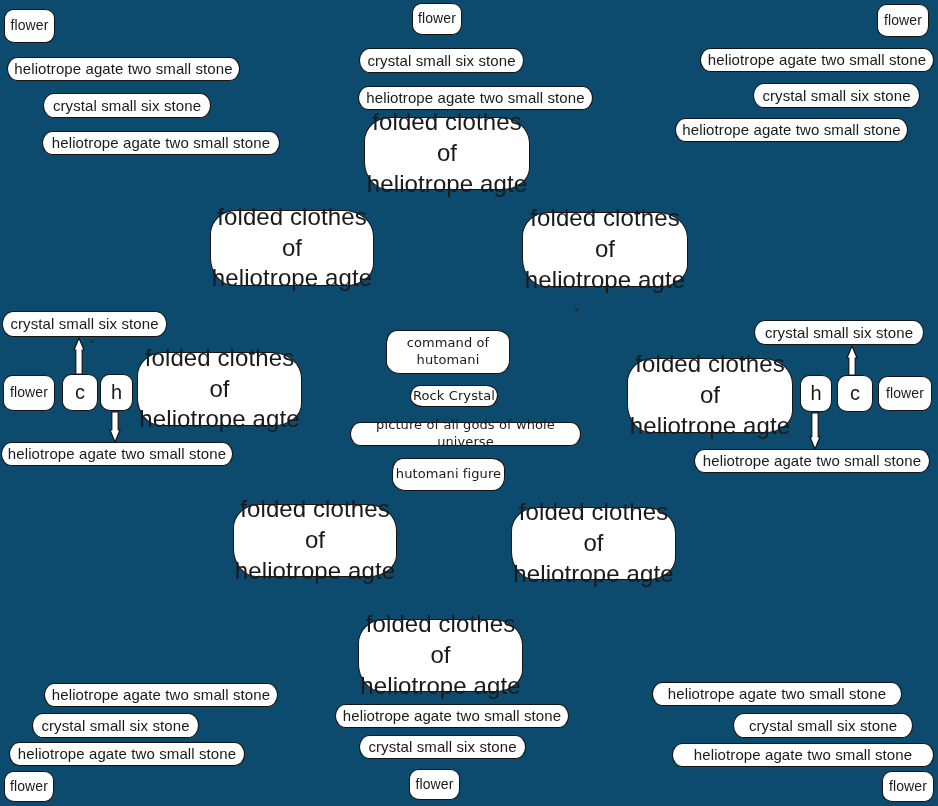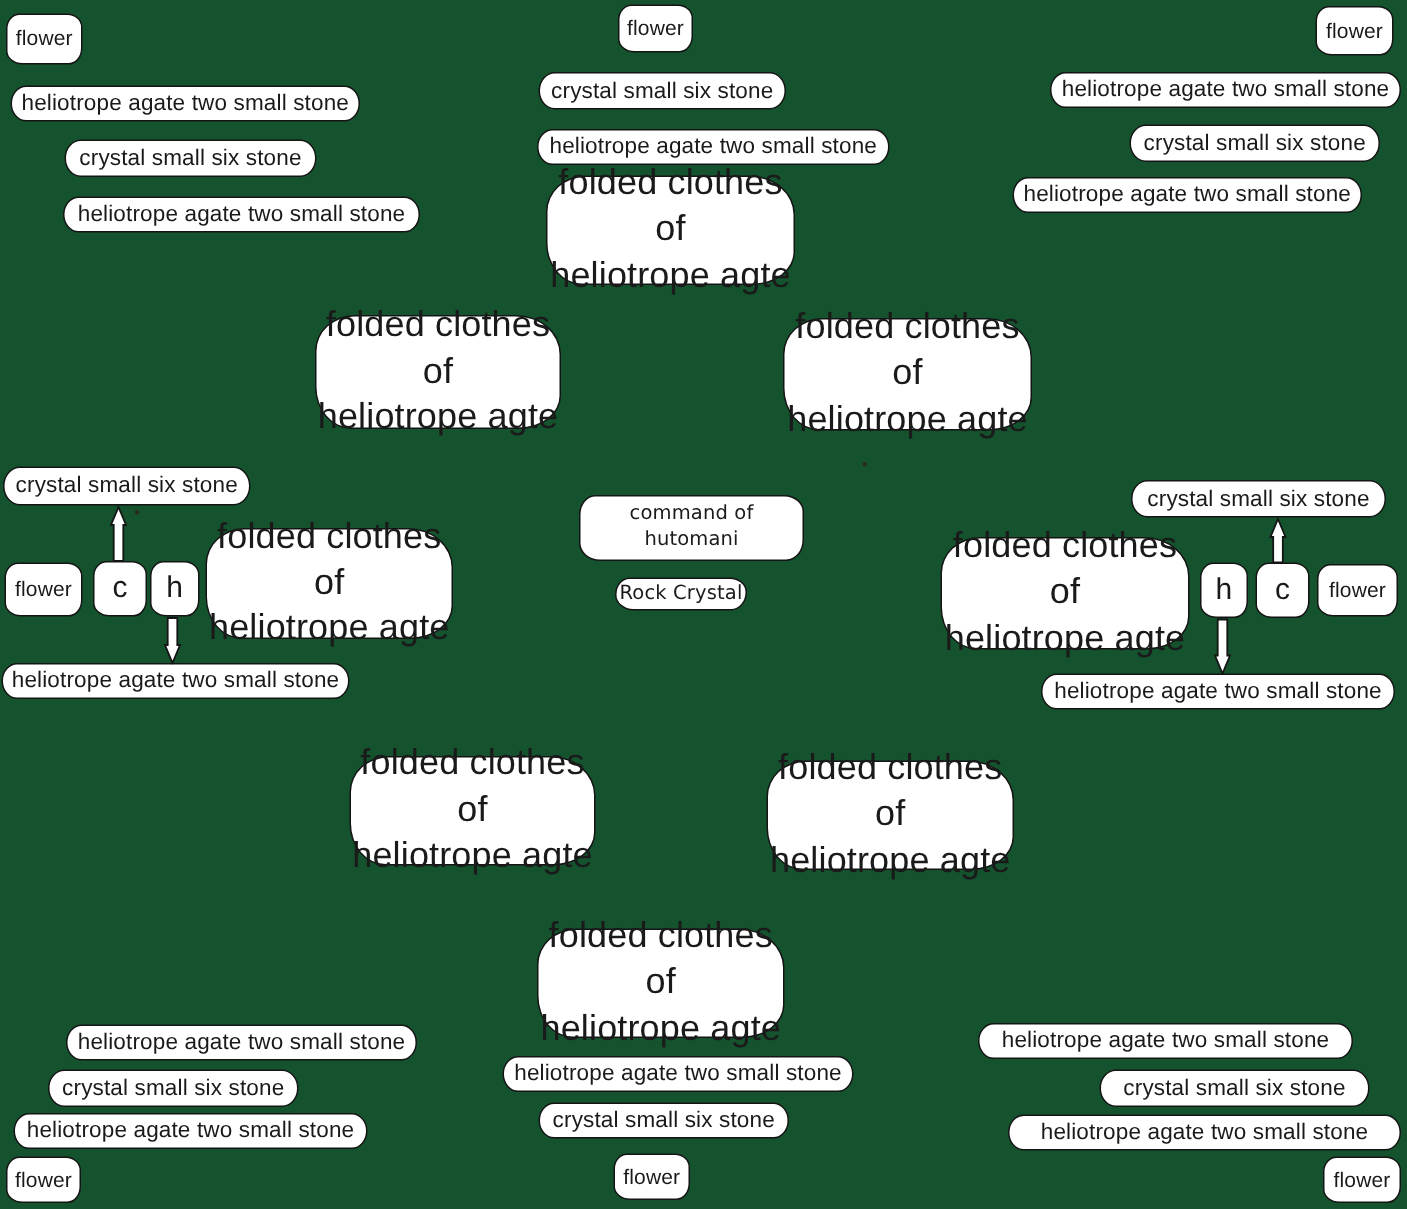--- a/index.html
+++ b/index.html
@@ -4,21 +4,21 @@
 <style>
   html, body {
     margin: 0;
     padding: 0;
     background: #fffff0;
   }
   #canvas {
     position: relative;
     width: 938px;
     height: 806px;
-    background: #14532d;
+    background: #0c4a6e;
     overflow: hidden;
     font-family: "Liberation Sans", sans-serif;
   }
   .node {
     position: absolute;
     box-sizing: border-box;
     background: #ffffff;
     border: 1.4px solid #141414;
     color: #1a1a1a;
     display: flex;
@@ -73,22 +73,24 @@
 heliotrope agte</div>
     <div class="node r-blob f-geo t-18" style="left: 522px; top: 212px; width: 166px; height: 75px;">folded clothes of
 heliotrope agte</div>
     <div class="node r-pill f-geo t-15" style="left: 2px; top: 311px; width: 165px; height: 26px;">crystal small six stone</div>
     <div class="node r-small f-geo t-14" style="left: 3px; top: 375px; width: 52px; height: 36px;">flower</div>
     <div class="node r-small f-geo t-20" style="left: 62px; top: 374px; width: 36px; height: 37px;">c</div>
     <div class="node r-small f-geo t-20" style="left: 100px; top: 374px; width: 33px; height: 37px;">h</div>
     <div class="node r-blob f-geo t-18" style="left: 137px; top: 352px; width: 165px; height: 74px;">folded clothes of
 heliotrope agte</div>
     <div class="node r-pill f-geo t-15" style="left: 1px; top: 442px; width: 232px; height: 24px;">heliotrope agate two small stone</div>
-    <div class="node r-soft f-std t-13" style="left: 386px; top: 330px; width: 150px; height: 44px;">command of hutomani</div>
+    <div class="node r-soft f-std t-13" style="left: 386px; top: 330px; width: 124px; height: 44px;">command of hutomani</div>
     <div class="node r-soft f-std t-13" style="left: 410px; top: 385px; width: 88px; height: 22px;">Rock Crystal</div>
+    <div class="node r-pill f-std t-13" style="left: 350px; top: 422px; width: 231px; height: 24px;">picture of all gods of whole universe</div>
+    <div class="node r-soft f-std t-13" style="left: 392px; top: 458px; width: 113px; height: 33px;">hutomani  figure</div>
     <div class="node r-pill f-geo t-15" style="left: 754px; top: 320px; width: 170px; height: 25px;">crystal small six stone</div>
     <div class="node r-blob f-geo t-18" style="left: 627px; top: 358px; width: 166px; height: 75px;">folded clothes of
 heliotrope agte</div>
     <div class="node r-small f-geo t-20" style="left: 800px; top: 375px; width: 32px; height: 37px;">h</div>
     <div class="node r-small f-geo t-20" style="left: 837px; top: 375px; width: 36px; height: 37px;">c</div>
     <div class="node r-small f-geo t-14" style="left: 878px; top: 376px; width: 54px; height: 35px;">flower</div>
     <div class="node r-pill f-geo t-15" style="left: 694px; top: 449px; width: 236px; height: 24px;">heliotrope agate two small stone</div>
     <div class="node r-blob f-geo t-18" style="left: 233px; top: 504px; width: 164px; height: 73px;">folded clothes of
 heliotrope agte</div>
     <div class="node r-blob f-geo t-18" style="left: 511px; top: 507px; width: 165px; height: 73px;">folded clothes of

